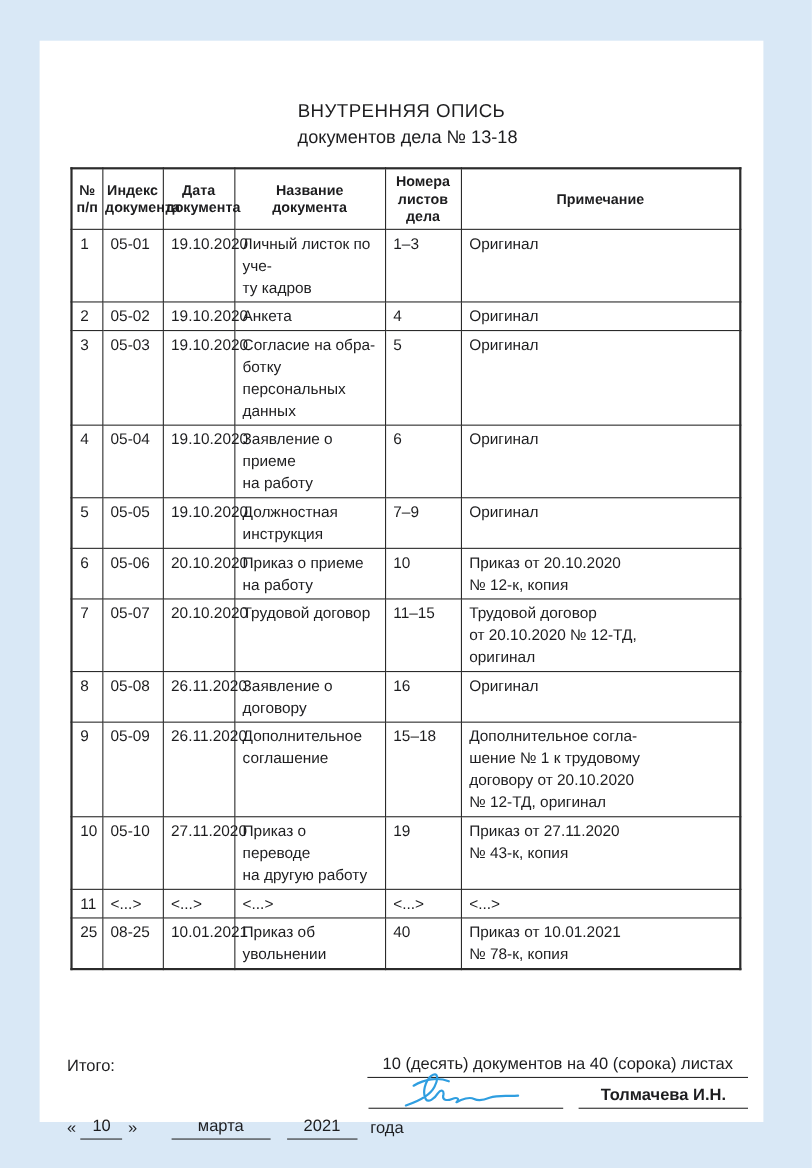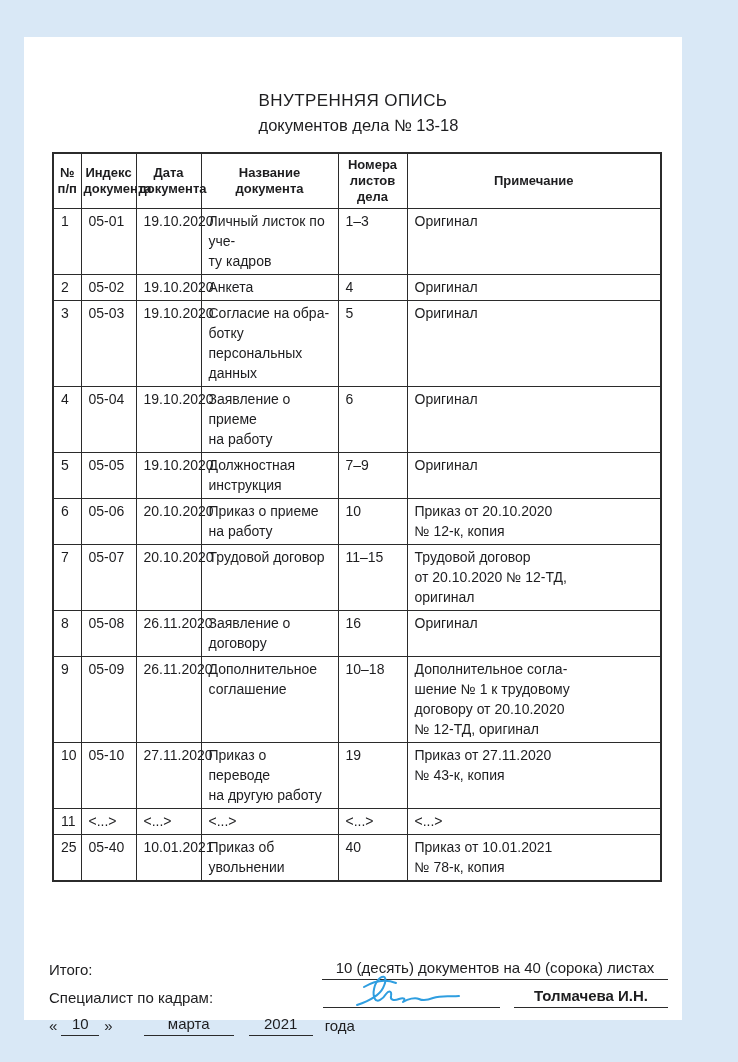--- a/index.html
+++ b/index.html
@@ -10,21 +10,21 @@
     width: 738px;
     height: 1062px;
     background: #d9e8f6;
     font-family: "Liberation Sans", "DejaVu Sans", sans-serif;
     color: #1d1d1f;
     position: relative;
     overflow: hidden;
   }
   .paper {
     position: absolute;
-    left: 24px;
+    left: 36px;
     top: 37px;
     width: 658px;
     height: 983px;
     background: #ffffff;
     box-sizing: border-box;
     padding-top: 52px;
   }
   .doc-title {
     text-align: center;
     font-size: 17px;
@@ -216,21 +216,21 @@
           <td>Заявление о договору</td>
           <td>16</td>
           <td>Оригинал</td>
         </tr>
         <tr>
           <td>9</td>
           <td>05-09</td>
           <td>26.11.2020</td>
           <td>Дополнительное
 соглашение</td>
-          <td>10–18</td>
+          <td>15–18</td>
           <td>Дополнительное согла-
 шение № 1 к трудовому
 договору от 20.10.2020
 № 12-ТД, оригинал</td>
         </tr>
         <tr>
           <td>10</td>
           <td>05-10</td>
           <td>27.11.2020</td>
           <td>Приказ о переводе
@@ -242,40 +242,39 @@
         <tr>
           <td>11</td>
           <td>&lt;...&gt;</td>
           <td>&lt;...&gt;</td>
           <td>&lt;...&gt;</td>
           <td>&lt;...&gt;</td>
           <td>&lt;...&gt;</td>
         </tr>
         <tr>
           <td>25</td>
-          <td>05-40</td>
+          <td>08-25</td>
           <td>10.01.2021</td>
           <td>Приказ об увольнении</td>
           <td>40</td>
           <td>Приказ от 10.01.2021
 № 78-к, копия</td>
         </tr>
       </tbody>
   </table>
 
   <div class="footer">
 
     <div class="frow">
       <span>Итого:</span>
       <span class="ul val-total center">10 (десять) документов на 40 (сорока) листах</span>
     </div>
 
 
     <div class="frow">
-      <span>Специалист по кадрам:</span>
       <span class="ul sig-line">
         <svg width="120" height="42" viewBox="0 0 120 42">
           <path d="M8 35 C 20 31, 30 26, 34 18 C 38 10, 37 4, 31 8 C 25 13, 23 24, 26 29 C 28 33, 34 29, 37 24 C 40 20, 43 21, 42 26 C 41 30, 45 31, 50 29 C 55 27, 57 29, 54 32 C 59 29, 66 27, 70 29 C 74 31, 79 30, 84 28 C 93 25, 101 27, 110 26" fill="none" stroke="#2f9ee0" stroke-width="2" stroke-linecap="round" stroke-linejoin="round"></path>
           <path d="M15 17 C 25 11, 37 9, 47 13" fill="none" stroke="#2f9ee0" stroke-width="2" stroke-linecap="round"></path>
         </svg>
       </span>
       <span class="ul name-line center">Толмачева И.Н.</span>
     </div>
 
     <div class="frow date-row">

